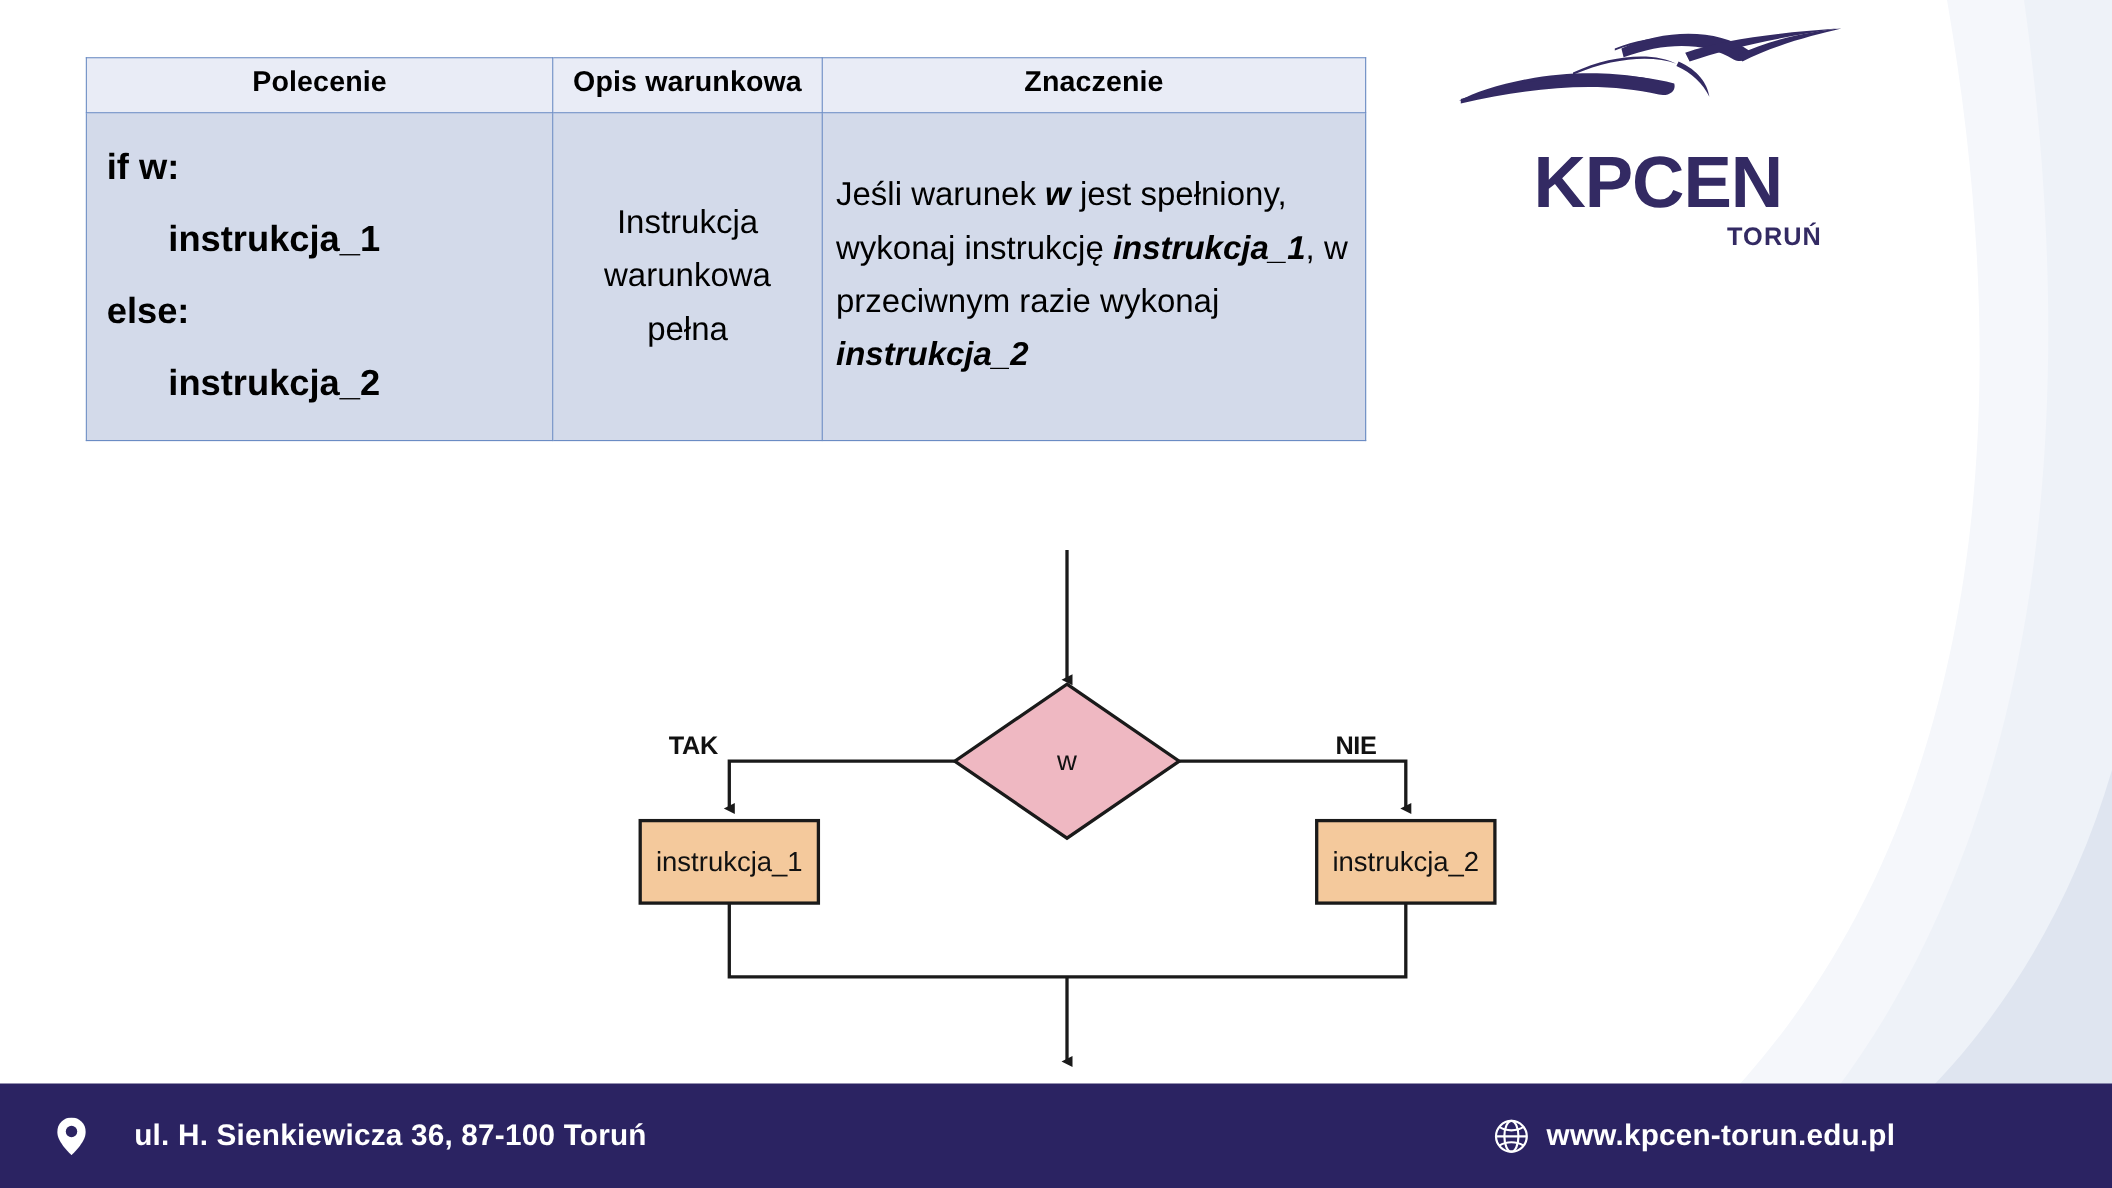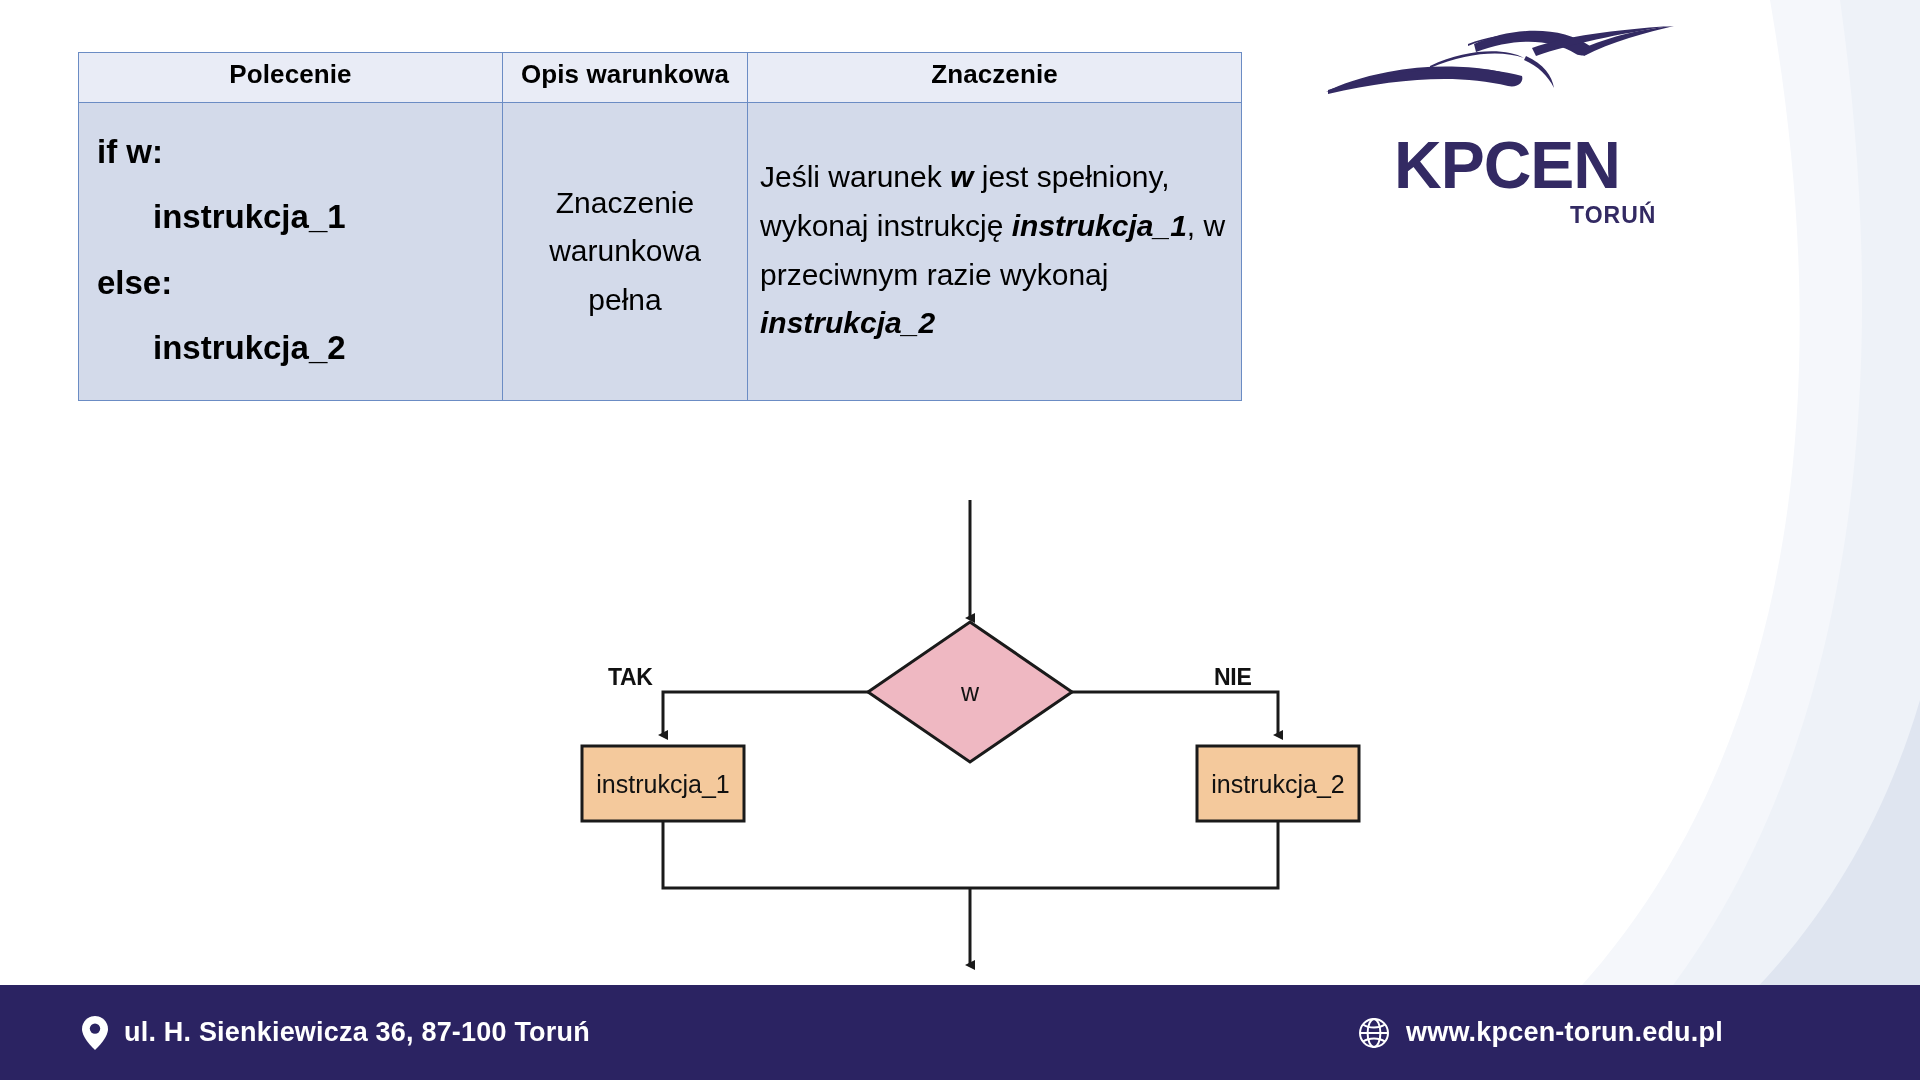--- a/index.html
+++ b/index.html
@@ -88,21 +88,21 @@
   
   .footer{
     position:absolute;left:0;bottom:0;width:1920px;height:95px;
     background:#2b2362;display:flex;align-items:center;
   }
   .footer .item{display:flex;align-items:center;color:#fff;}
   .footer .item .txt{
     font-size:27px;font-weight:bold;color:#ffffff;letter-spacing:.2px;
   }
   .footer .ico{display:inline-flex;align-items:center;justify-content:center;margin-right:16px;}
-  .f-addr{position:absolute;left:82px;}
+  .f-addr{position:absolute;left:52px;gap:28px;}
   .f-phone{position:absolute;left:818px;}
   .f-web{position:absolute;left:1358px;}
 </style>
 </head>
 <body>
 
 <div class="bg-decor">
   <svg viewBox="0 0 480 1080" preserveAspectRatio="none" aria-hidden="true">
     <path d="M480 0 L480 1080 L40 1080 C300 880 420 520 330 0 Z" fill="#f5f7fb"></path>
     <path d="M480 0 L480 1080 L150 1080 C370 870 470 500 400 0 Z" fill="#eef2f8"></path>
@@ -124,21 +124,21 @@
     </tr>
   </thead>
   <tbody>
     <tr>
       <td class="code-cell">
         <div class="code-line">if w:</div>
         <div class="code-line indent">instrukcja_1</div>
         <div class="code-line">else:</div>
         <div class="code-line indent">instrukcja_2</div>
       </td>
-      <td class="desc-cell">Znaczenie warunkowa pełna</td>
+      <td class="desc-cell">Instrukcja warunkowa pełna</td>
       <td class="mean-cell">
         <span>Jeśli warunek </span><b>w</b><span> jest spełniony, wykonaj instrukcję </span><b>instrukcja_1</b><span>, w przeciwnym razie wykonaj </span><b>instrukcja_2</b>
       </td>
     </tr>
   </tbody>
 </table>
 
 <div class="logo">
   <svg width="360" height="130" viewBox="0 0 360 130" aria-hidden="true">
     <g fill="#332a63">

